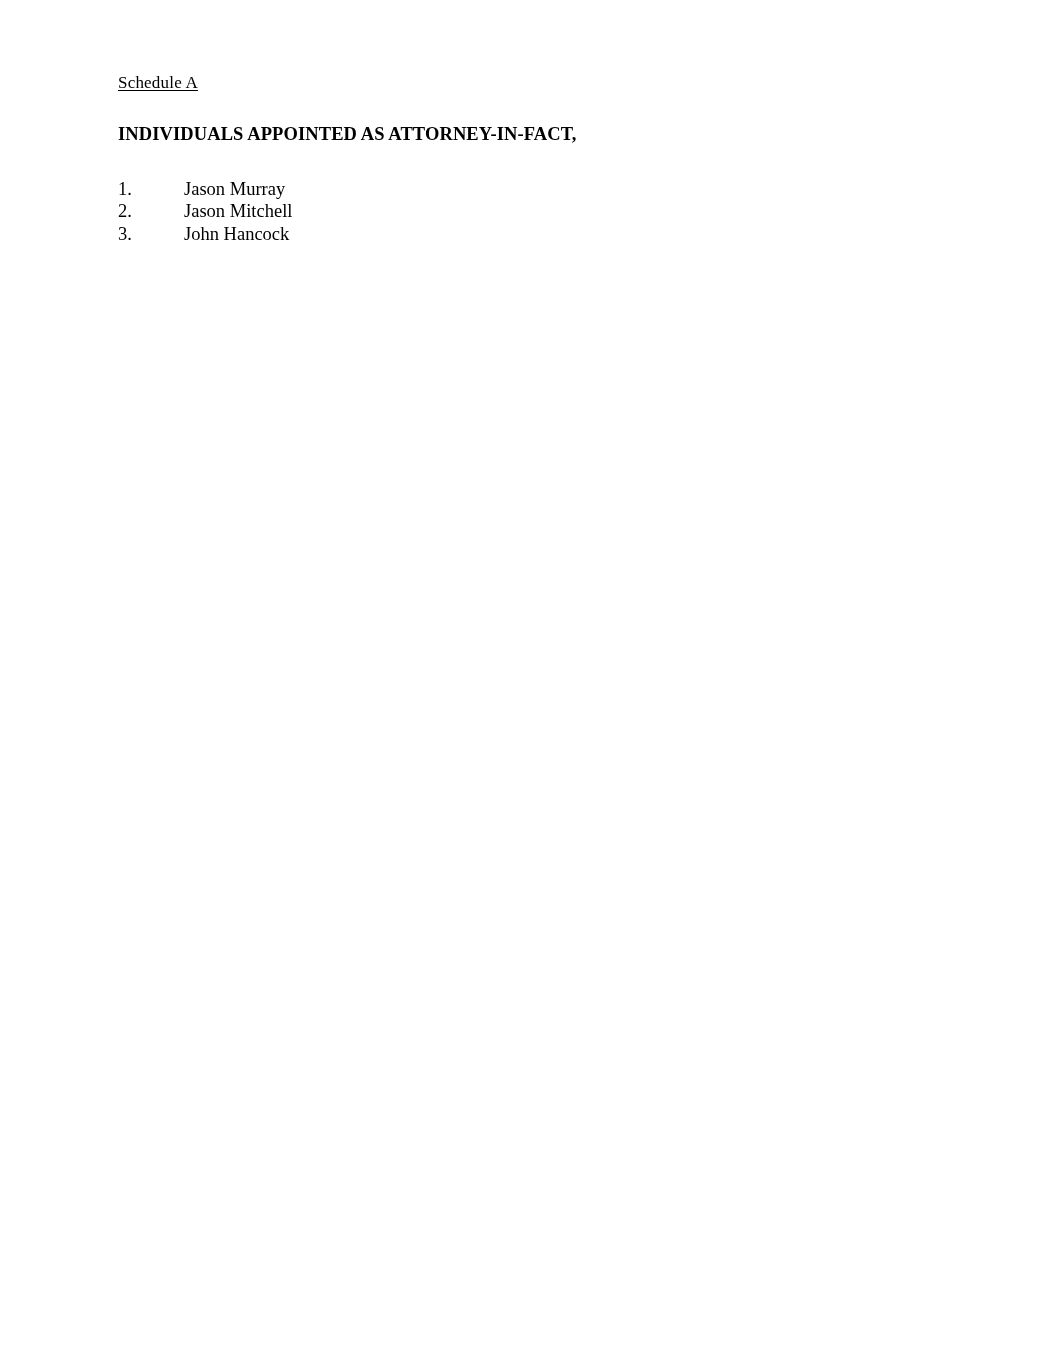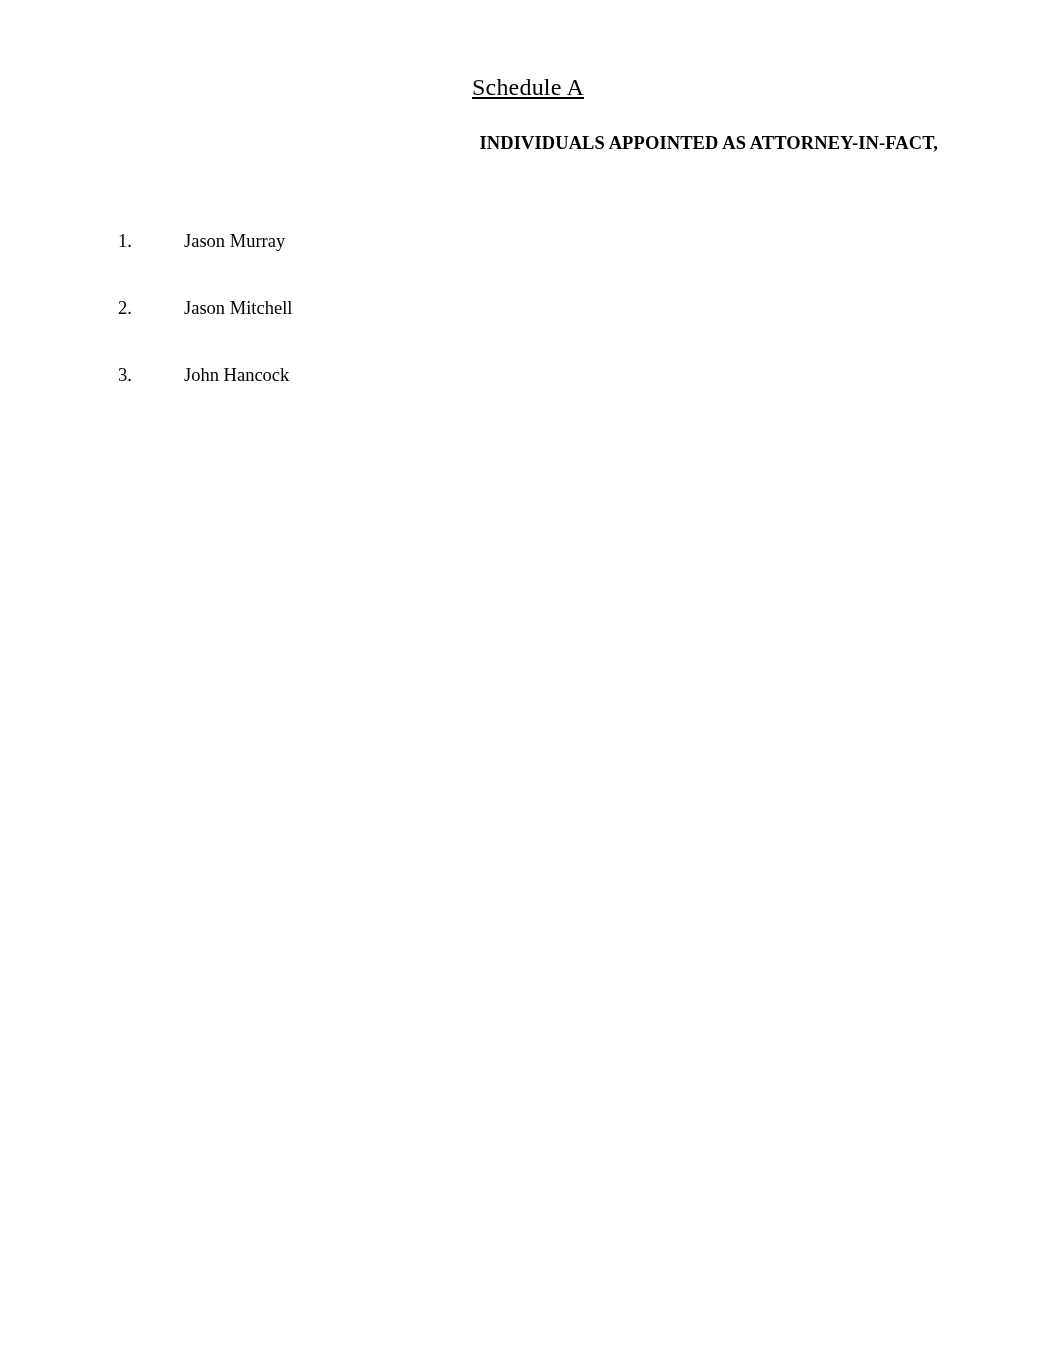--- a/index.html
+++ b/index.html
@@ -19,30 +19,29 @@
     background: #ffffff;
     overflow: hidden;
   }
   .content {
     position: absolute;
     left: 118px;
     top: 72px;
     width: 820px;
   }
   .doc-title {
-    text-align: center;
-    font-size: 24px;
+    font-size: 17px;
     line-height: 1.25;
     text-decoration: underline;
     text-underline-offset: 2px;
     margin: 0 0 28px 0;
     letter-spacing: 0.2px;
   }
   .heading-block {
-    text-align: right;
+    text-align: left;
     font-weight: bold;
     font-size: 18.5px;
     line-height: 1.42;
     margin: 0 0 30px 0;
     letter-spacing: 0.1px;
   }
   .heading-line {
     display: block;
     white-space: nowrap;
   }
@@ -55,21 +54,20 @@
     font-size: 18.5px;
     line-height: 1.23;
     align-items: baseline;
   }
   .list-num {
     width: 66px;
     flex: 0 0 66px;
   }
   .list-text {
     flex: 1 1 auto;
-    margin-top: 44px;
   }
 </style>
 </head>
 <body>
 
 <div class="page">
   <div class="content">
 
     <div class="doc-title">Schedule A</div>
 

